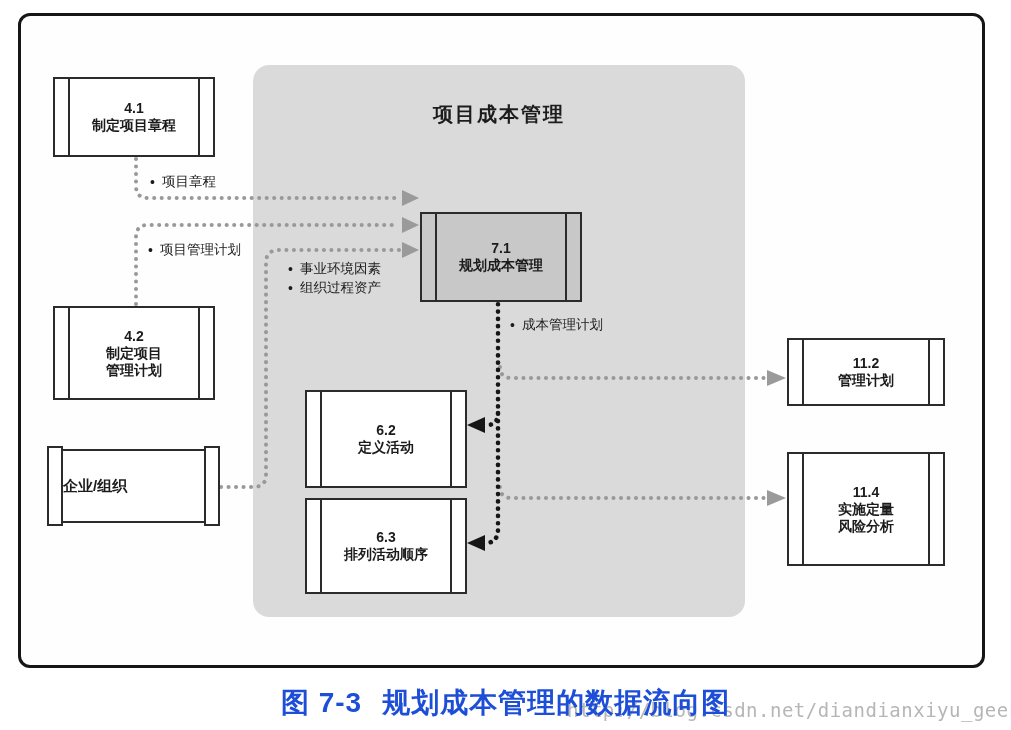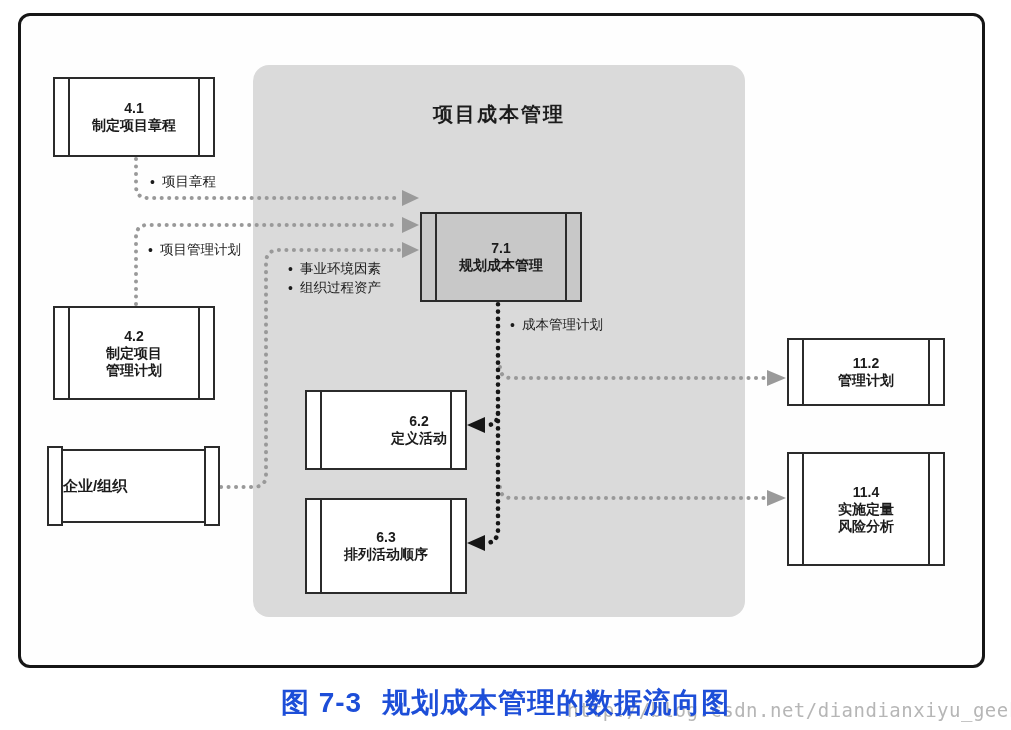--- a/index.html
+++ b/index.html
@@ -139,21 +139,21 @@
 
   <div class="pbox hl" style="left:420px;top:180px;width:162px;height:90px;margin-top:32px;">
     <i class="cap l"></i>
     <i class="cap r"></i>
     <div class="btxt">
       <div>7.1</div>
       <div>规划成本管理</div>
     </div>
   </div>
 
-  <div class="pbox" style="left:305px;top:390px;width:162px;height:80px;justify-content:flex-end;">
+  <div class="pbox" style="left:305px;top:390px;width:162px;height:98px;">
     <i class="cap l"></i>
     <i class="cap r"></i>
     <div class="btxt">
       <div>6.2</div>
       <div>定义活动</div>
     </div>
   </div>
 
   <div class="pbox" style="left:305px;top:498px;width:162px;height:96px;">
     <i class="cap l"></i>

